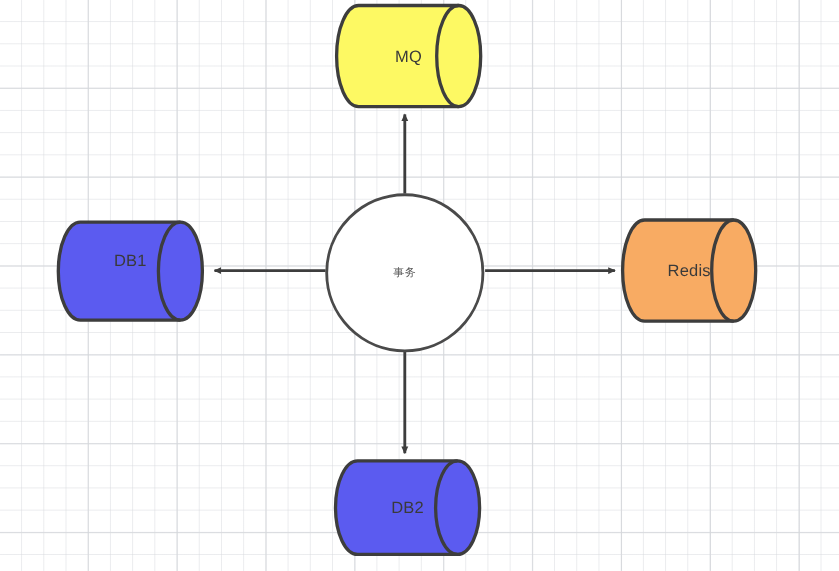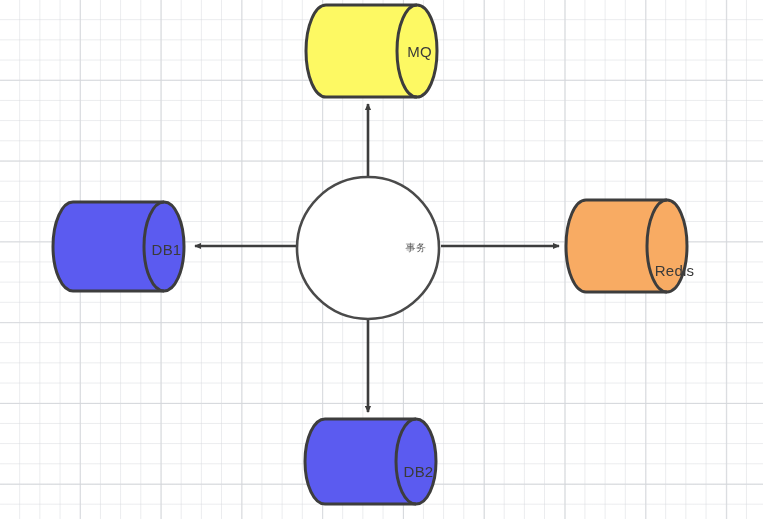--- a/index.html
+++ b/index.html
@@ -36,21 +36,20 @@
     height: 519px;
   }
   .node-label {
     position: absolute;
     display: flex;
     align-items: center;
     justify-content: center;
     text-align: center;
     pointer-events: none;
     white-space: nowrap;
-    padding-left: 48px;
   }
   .cyl-label {
     font-size: 15px;
     color: #3a3a3a;
     letter-spacing: 0.2px;
   }
   .center-label {
     font-size: 10px;
     color: #5a5a5a;
     letter-spacing: 0.5px;
@@ -120,21 +119,21 @@
       <path d="M 416,419 A 20,42.5 0 0 0 416,504" fill="none" stroke="#3d3d3d" stroke-width="3"></path>
     </g>
 
     <g>
       <circle cx="368" cy="248" r="71" fill="#ffffff" stroke="#4a4a4a" stroke-width="2.6"></circle>
     </g>
   </svg>
 
   <div class="node-label cyl-label" style="left:306px; top:5px; width:131px; height:92px;">MQ</div>
 
-  <div class="node-label cyl-label" style="left:53px; top:200px; width:131px; height:99px;">DB1</div>
+  <div class="node-label cyl-label" style="left:53px; top:188px; width:131px; height:99px;">DB1</div>
 
-  <div class="node-label cyl-label" style="left:566px; top:200px; width:121px; height:92px;margin-top:24px;">Redis</div>
+  <div class="node-label cyl-label" style="left:566px; top:200px; width:121px; height:92px;">Redis</div>
 
-  <div class="node-label cyl-label" style="left:305px; top:419px; width:131px; height:85px;margin-top:10px;">DB2</div>
+  <div class="node-label cyl-label" style="left:305px; top:419px; width:131px; height:85px;">DB2</div>
 
   <div class="node-label center-label" style="left:297px; top:177px; width:142px; height:142px;">事务</div>
 
 </div>
 
 </body></html>

